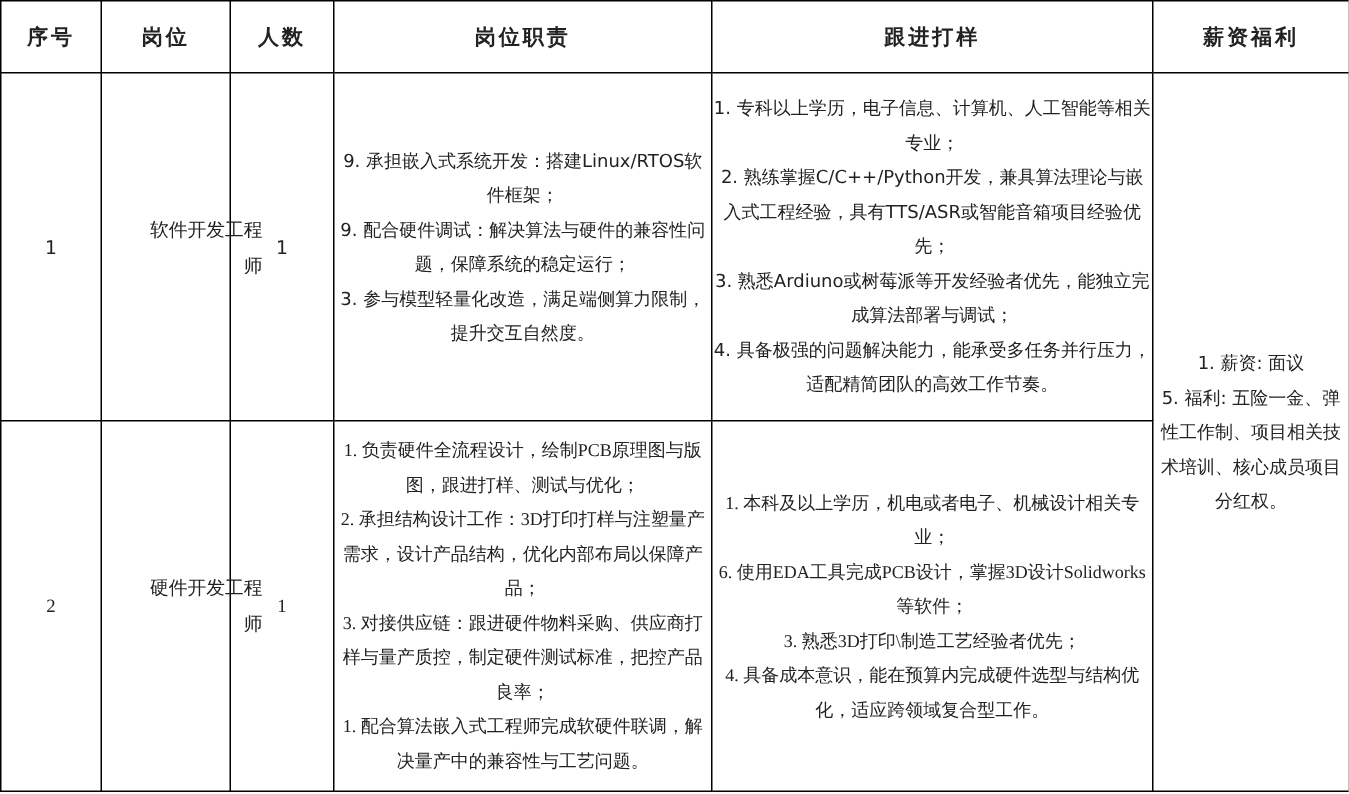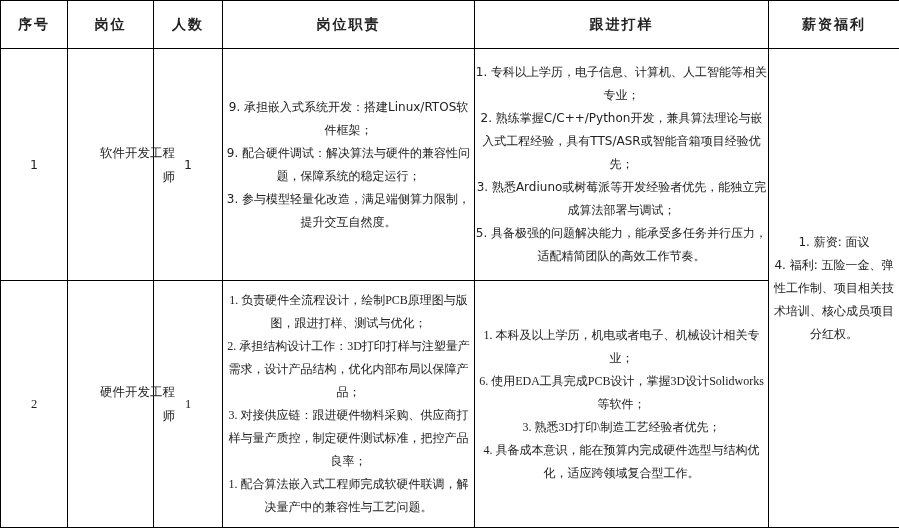--- a/index.html
+++ b/index.html
@@ -64,25 +64,25 @@
       <td class="center">1</td>
       <td class="text">
         <span class="line">9. 承担嵌入式系统开发：搭建Linux/RTOS软件框架；</span>
         <span class="line">9. 配合硬件调试：解决算法与硬件的兼容性问题，保障系统的稳定运行；</span>
         <span class="line">3. 参与模型轻量化改造，满足端侧算力限制，提升交互自然度。</span>
       </td>
       <td class="text">
         <span class="line">1. 专科以上学历，电子信息、计算机、人工智能等相关专业；</span>
         <span class="line">2. 熟练掌握C/C++/Python开发，兼具算法理论与嵌入式工程经验，具有TTS/ASR或智能音箱项目经验优先；</span>
         <span class="line">3. 熟悉Ardiuno或树莓派等开发经验者优先，能独立完成算法部署与调试；</span>
-        <span class="line">5. 具备极强的问题解决能力，能承受多任务并行压力，适配精简团队的高效工作节奏。</span>
+        <span class="line">4. 具备极强的问题解决能力，能承受多任务并行压力，适配精简团队的高效工作节奏。</span>
       </td>
       <td class="text" rowspan="2">
         <span class="line">1. 薪资: 面议</span>
-        <span class="line">4. 福利: 五险一金、弹性工作制、项目相关技术培训、核心成员项目分红权。</span>
+        <span class="line">5. 福利: 五险一金、弹性工作制、项目相关技术培训、核心成员项目分红权。</span>
       </td>
     </tr>
     <tr class="r2">
       <td class="center">2</td>
       <td class="center"><span class="wrap">硬件开发工程师</span></td>
       <td class="center">1</td>
       <td class="text">
         <span class="line">1. 负责硬件全流程设计，绘制PCB原理图与版图，跟进打样、测试与优化；</span>
         <span class="line">2. 承担结构设计工作：3D打印打样与注塑量产需求，设计产品结构，优化内部布局以保障产品；</span>
         <span class="line">3. 对接供应链：跟进硬件物料采购、供应商打样与量产质控，制定硬件测试标准，把控产品良率；</span>

